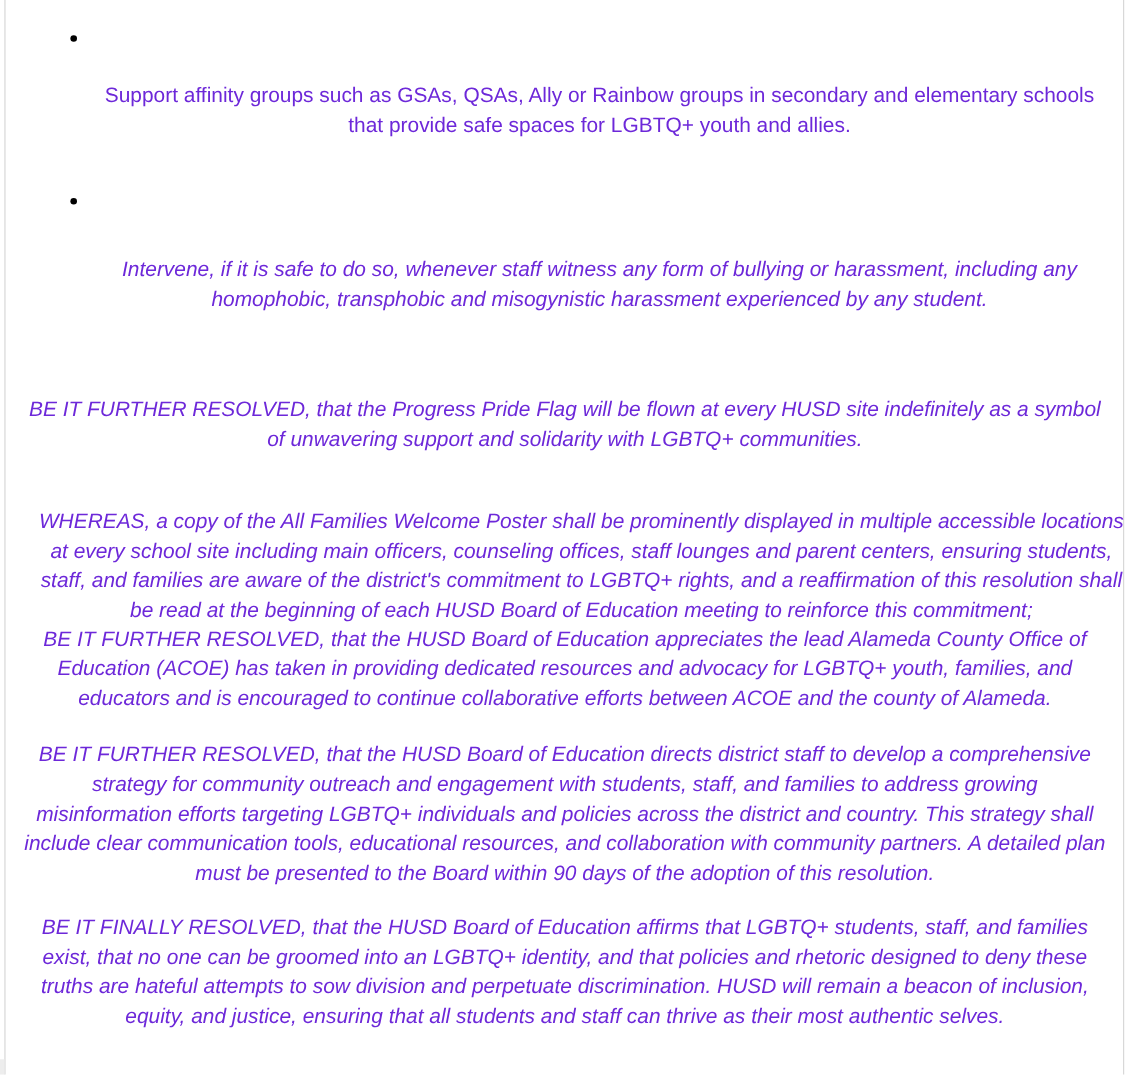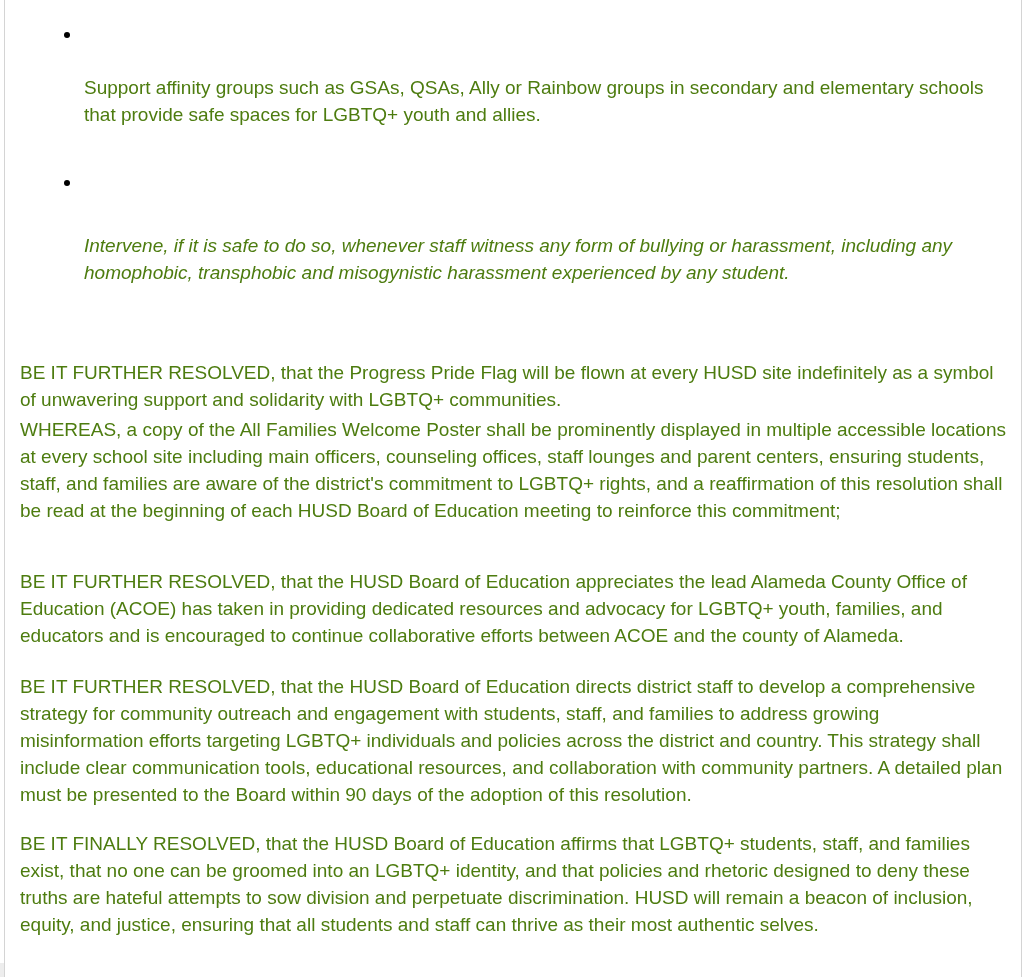--- a/index.html
+++ b/index.html
@@ -31,47 +31,48 @@
     left: 0;
     top: 963px;
     width: 4px;
     height: 14px;
     background: #ededed;
   }
   .text-block {
     position: absolute;
     font-size: 19px;
     line-height: 27px;
-    color: #4d7c0f;
+    color: #6d28d9;
     letter-spacing: 0;
     word-spacing: 0;
-    text-align: left;
+    text-align: center;
   }
   .bullet-text {
     left: 84px;
     width: 922px;
   }
   .para {
     left: 20px;
     width: 987px;
+    font-style: italic;
   }
   .bullet-dot {
     position: absolute;
     left: 64px;
     width: 6px;
     height: 6px;
     border-radius: 50%;
     background: #000000;
   }
   .dot-1 { top: 32px; }
   .dot-2 { top: 180px; }
   .bt-1 { top: 74px; }
   .bt-2 { top: 232px; font-style: italic; }
   .p-1 { top: 359px; }
-  .p-2 { top: 416px; }
+  .p-2 { top: 461px; margin-left: 15px; }
   .p-3 { top: 568px; }
   .p-4 { top: 673px; }
   .p-5 { top: 830px; }
 </style>
 </head>
 <body>
 
 <div class="page">
 
   <div class="vline vline-left"></div>

